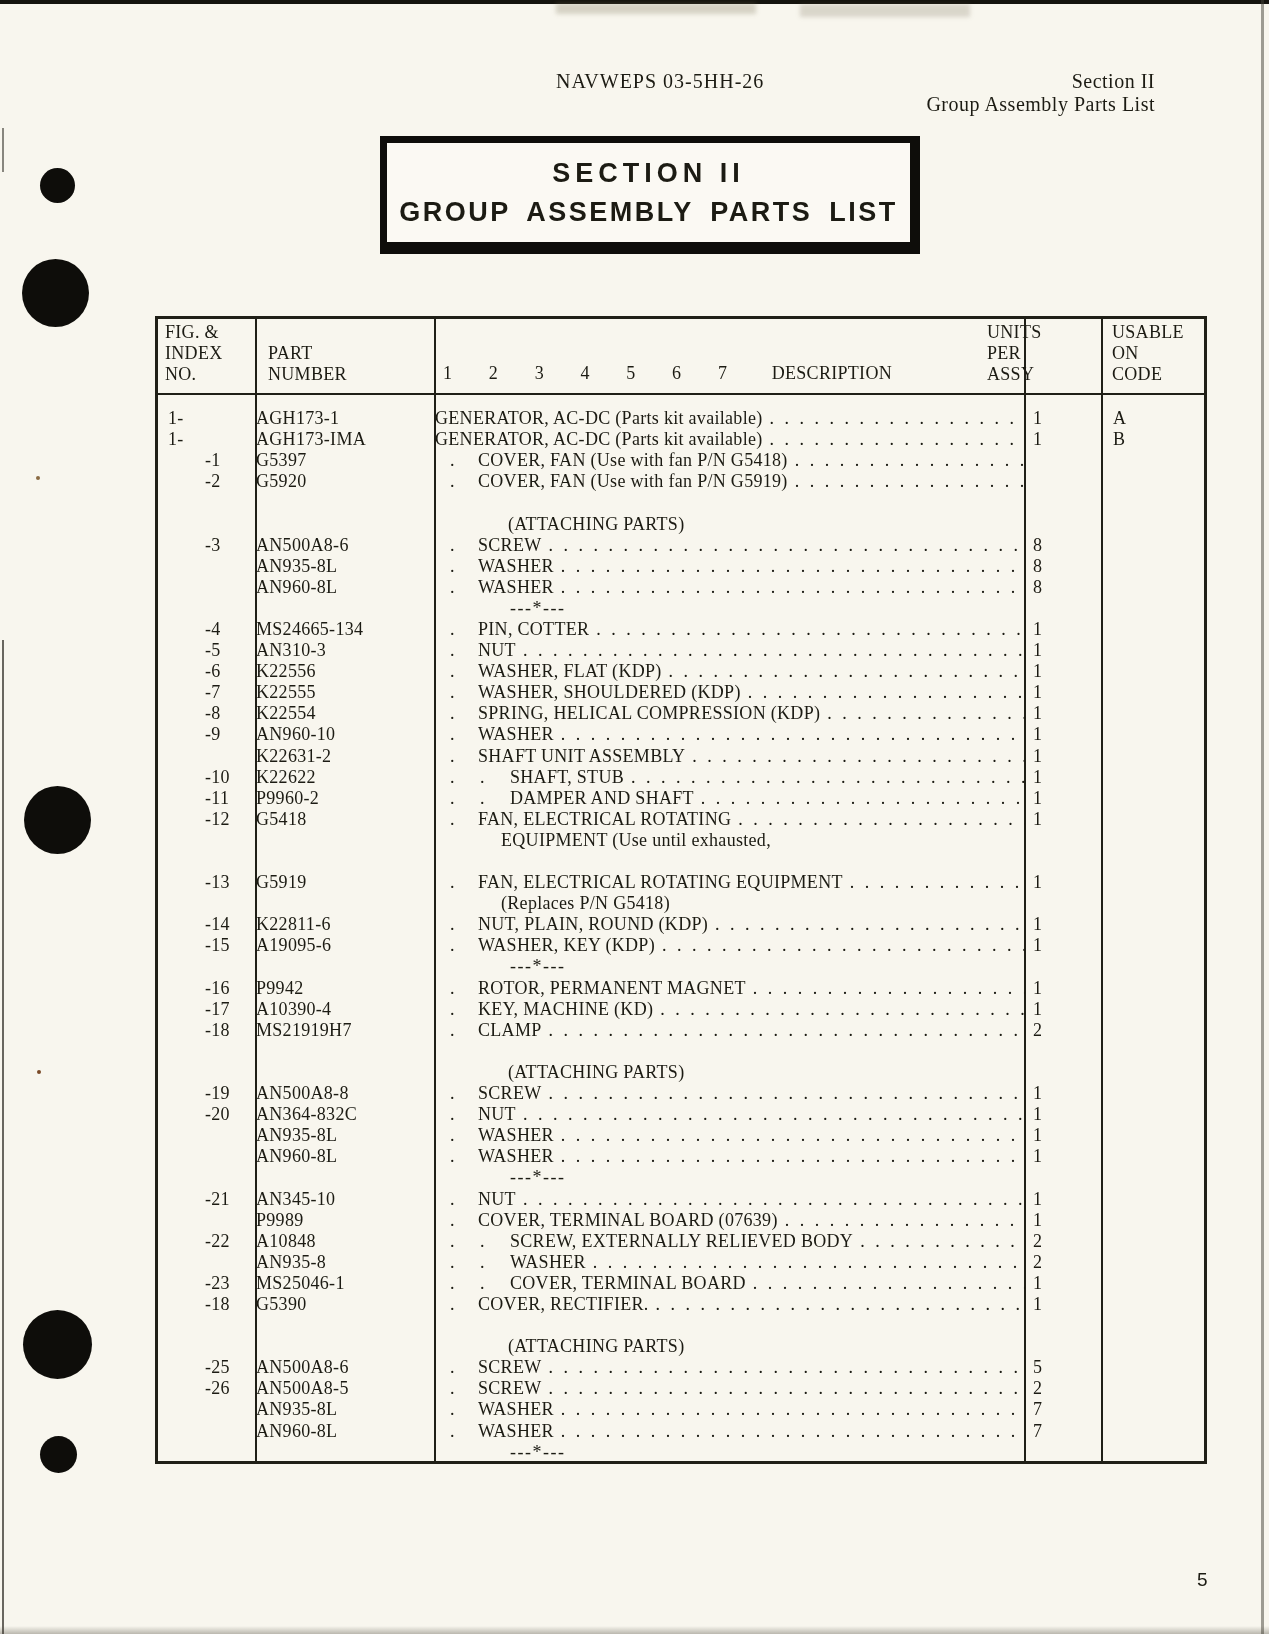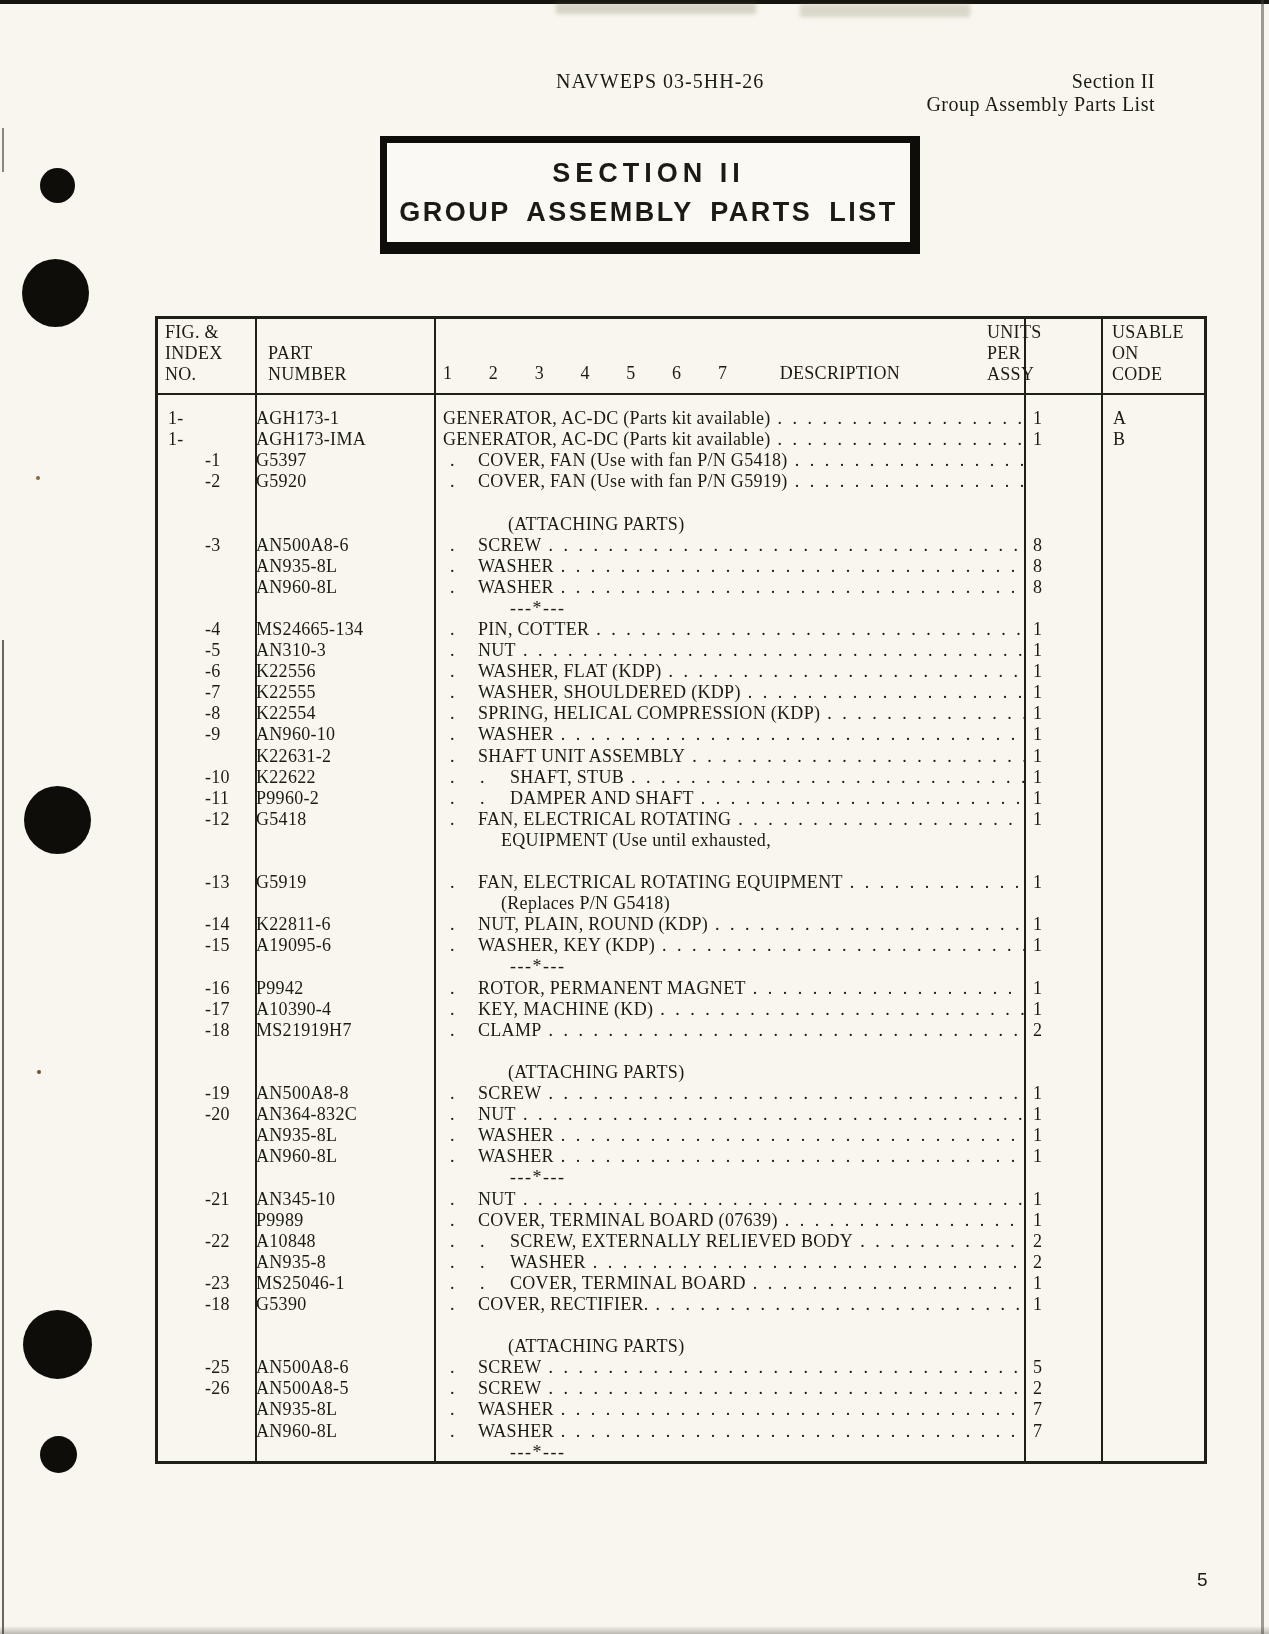--- a/index.html
+++ b/index.html
@@ -44,33 +44,33 @@
   .vline{position:absolute;top:316px;height:1148px;width:2px;background:#201f17;}
   .v1{left:255px}.v2{left:434px}.v3{left:1024px}.v4{left:1101px}
   .hsep{position:absolute;left:155px;top:393px;width:1052px;height:2px;background:#201f17;}
   
   .th{position:absolute;font-size:18px;line-height:21px;letter-spacing:.3px;white-space:nowrap;}
   .th .hl{display:block;}
   .th1{left:165px;top:322px;}
   .th2{left:268px;top:343px;}
   .th3{left:443px;top:363px;}
   .th3 .num{display:inline-block;width:41px;}
-  .th3 .dlabel{margin-left:16px;}
+  .th3 .dlabel{margin-left:8px;}
   .th4{left:987px;top:322px;}
   .th5{left:1112px;top:322px;}
   
   .rows{position:absolute;left:157px;top:394px;width:1048px;padding-top:14px;}
   .row{height:21.1px;display:flex;align-items:center;font-size:18px;letter-spacing:.3px;white-space:nowrap;}
   .c{box-sizing:border-box;flex:0 0 auto;overflow:hidden;height:100%;display:flex;align-items:center;}
   .c-idx{width:99px;}
   .c-idx.major{padding-left:11px;}
   .c-idx.minor{padding-left:48px;}
   .c-part{width:179px;}
   .c-desc{width:590px;}
-  .c-desc.lv0{padding-left:8px;}
+  .c-desc.lv0{}
   .c-desc.lv1,.c-desc.lv2{padding-left:15px;}
   .c-desc.lab{padding-left:73px;}
   .c-desc.star{padding-left:75px;letter-spacing:1.5px;}
   .c-desc.cont{padding-left:66px;}
   .dspan{display:inline-block;flex:0 0 auto;width:28px;}
   .dspan.w30{width:30px;}
   .dtext{flex:0 0 auto;}
   .leader{flex:1 1 auto;overflow:hidden;white-space:nowrap;margin-left:7px;}
   .leader::after{
     content:". . . . . . . . . . . . . . . . . . . . . . . . . . . . . . . . . . . . . . . . . . . . . . . . . . . . . . . . . . . . . . . . . . . . . . . . . . . . . . . . . . . . . . . . . . . .";

